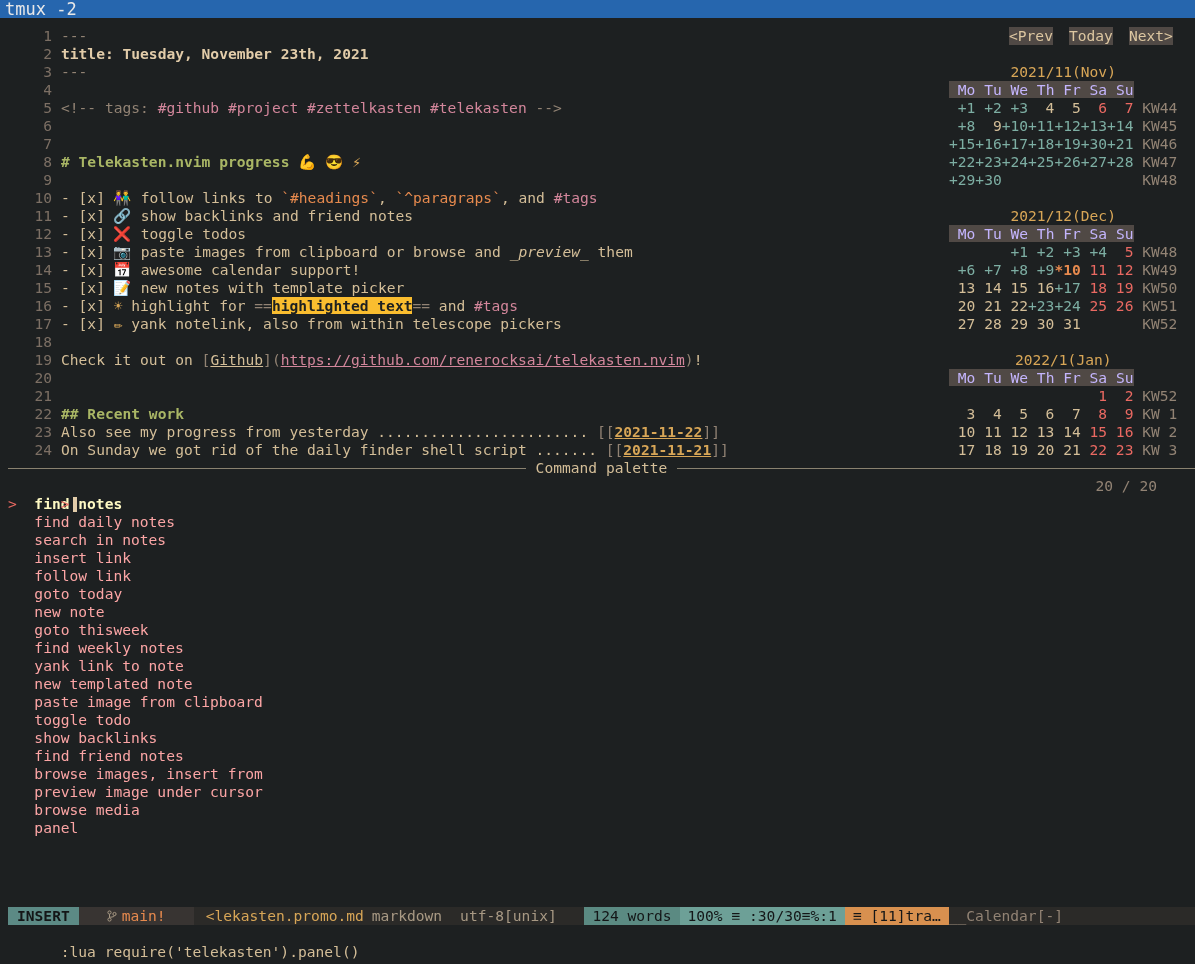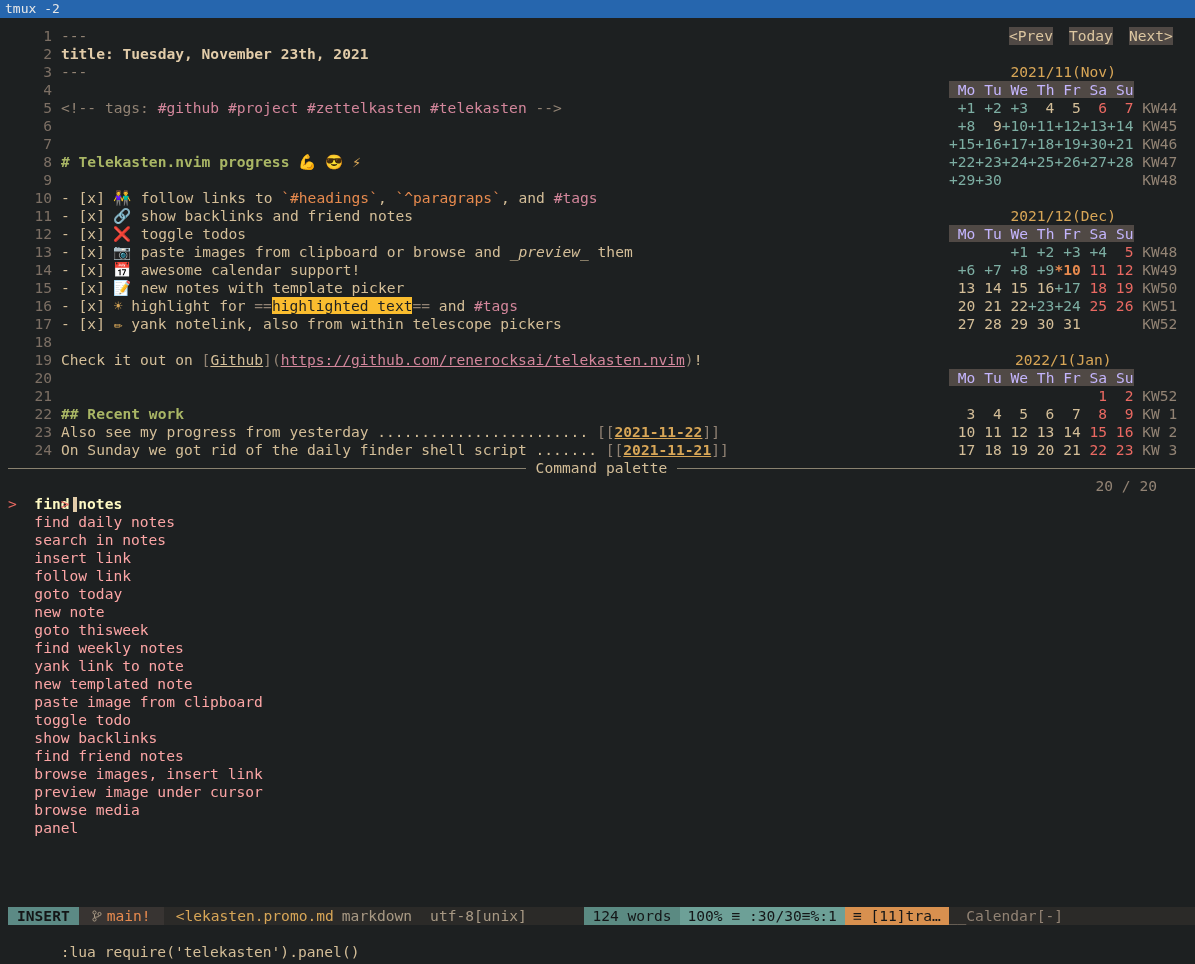--- a/index.html
+++ b/index.html
@@ -4,39 +4,39 @@
 <style>
   html,body{margin:0;padding:0;}
   body{
     width:1195px;height:964px;overflow:hidden;
     background:#141617;
     font-family:"DejaVu Sans Mono","Liberation Mono",monospace;
     font-size:14.6px;line-height:18px;color:#d4be98;
   }
   .screen{width:1195px;height:964px;display:flex;flex-direction:column;}
   
-  .tmux-bar{height:18px;background:#2666ae;color:#e8e8e8;font-size:13px;
+  .tmux-bar{height:18px;background:#2666ae;color:#e8e8e8;font-size:17px;
     display:flex;align-items:center;padding-left:5px;flex:0 0 auto;}
   
   .workspace{flex:1;background:#1d2021;display:flex;flex-direction:column;
     padding-left:8px;padding-bottom:3px;box-sizing:border-box;position:relative;}
   
   .editor-area{height:441px;padding-top:9px;box-sizing:border-box;position:relative;flex:0 0 auto;}
   .eline{height:18px;white-space:pre;}
   .lnum{display:inline-block;width:44px;text-align:right;padding-right:9px;color:#7c6f64;}
   .tok{white-space:pre;}
   .fg{color:#d4be98}
   .gray{color:#928374}
   .comment{color:#928374}
   .purple{color:#d3869b}
   .h1,.h2{color:#a9b665;font-weight:bold}
   .titleline{color:#e2cca9;font-weight:bold}
   .code{color:#e78a4e}
   .italic{font-style:italic;color:#d4be98}
-  .hl{background:#fabd2f;color:#1d2021;font-weight:normal}
+  .hl{background:#fabd2f;color:#1d2021;font-weight:bold}
   .link{color:#d4be98;text-decoration:underline}
   .url{color:#d3869b;text-decoration:underline}
   .date{color:#d8a657;font-weight:bold;text-decoration:underline}
   .emoji{color:#d8a657}
   
   .calendar{position:absolute;top:0;right:0;width:252px;height:441px;
     padding:9px 0 0 6px;box-sizing:border-box;background:#1d2021;}
   .cal-nav{height:18px;display:flex;gap:16px;padding-left:60px;}
   .cal-chip{background:#504945;color:#ddc7a1;white-space:pre;cursor:default;}
   .cal-row{height:18px;white-space:pre;}
@@ -60,21 +60,21 @@
   .pal-item{height:18px;white-space:pre;}
   .pal-caret{display:inline-block;width:3ch;color:#ea6962;white-space:pre;}
   .pal-label{color:#fca5a5;}
   .pal-item.selected .pal-label{color:#fef9c3;font-weight:bold;}
   .spacer{flex:1;}
   
   .statusline{height:18px;display:flex;align-items:stretch;background:#2b2a28;
     flex:0 0 auto;white-space:pre;}
   .statusline>span{display:flex;align-items:center;}
   .sl-mode{background:#5c8a85;color:#141617;font-weight:bold;padding:0 9px;}
-  .sl-git{background:#383432;color:#e78a4e;padding:0 13px;gap:5px;}
+  .sl-git{background:#383432;color:#e78a4e;padding:0 28px;gap:5px;}
   .sl-file{color:#d8a657;margin-left:12px;}
   .sl-ft{color:#a89984;margin-left:8px;}
   .sl-enc{color:#a89984;margin-left:18px;}
   .sl-fill{flex:1;}
   .sl-words{background:#5b8a82;color:#141617;padding:0 8px;}
   .sl-progress{background:#6da097;color:#141617;padding:0 8px;}
   .sl-buffers{background:#d8904f;color:#141617;padding:0 8px;}
   .sl-other{color:#928374;}
   .sl-tail{width:132px;}
   
@@ -174,21 +174,21 @@
         <div class="pal-item"><span class="pal-caret">  </span><span class="pal-label">goto today</span></div>
         <div class="pal-item"><span class="pal-caret">  </span><span class="pal-label">new note</span></div>
         <div class="pal-item"><span class="pal-caret">  </span><span class="pal-label">goto thisweek</span></div>
         <div class="pal-item"><span class="pal-caret">  </span><span class="pal-label">find weekly notes</span></div>
         <div class="pal-item"><span class="pal-caret">  </span><span class="pal-label">yank link to note</span></div>
         <div class="pal-item"><span class="pal-caret">  </span><span class="pal-label">new templated note</span></div>
         <div class="pal-item"><span class="pal-caret">  </span><span class="pal-label">paste image from clipboard</span></div>
         <div class="pal-item"><span class="pal-caret">  </span><span class="pal-label">toggle todo</span></div>
         <div class="pal-item"><span class="pal-caret">  </span><span class="pal-label">show backlinks</span></div>
         <div class="pal-item"><span class="pal-caret">  </span><span class="pal-label">find friend notes</span></div>
-        <div class="pal-item"><span class="pal-caret">  </span><span class="pal-label">browse images, insert link</span></div>
+        <div class="pal-item"><span class="pal-caret">  </span><span class="pal-label">browse images, insert from</span></div>
         <div class="pal-item"><span class="pal-caret">  </span><span class="pal-label">preview image under cursor</span></div>
         <div class="pal-item"><span class="pal-caret">  </span><span class="pal-label">browse media</span></div>
         <div class="pal-item"><span class="pal-caret">  </span><span class="pal-label">panel</span></div>
       </div>
 
     <div class="spacer"></div>
 
     <div class="statusline">
       <span class="sl-mode">INSERT</span>
       <span class="sl-git">

